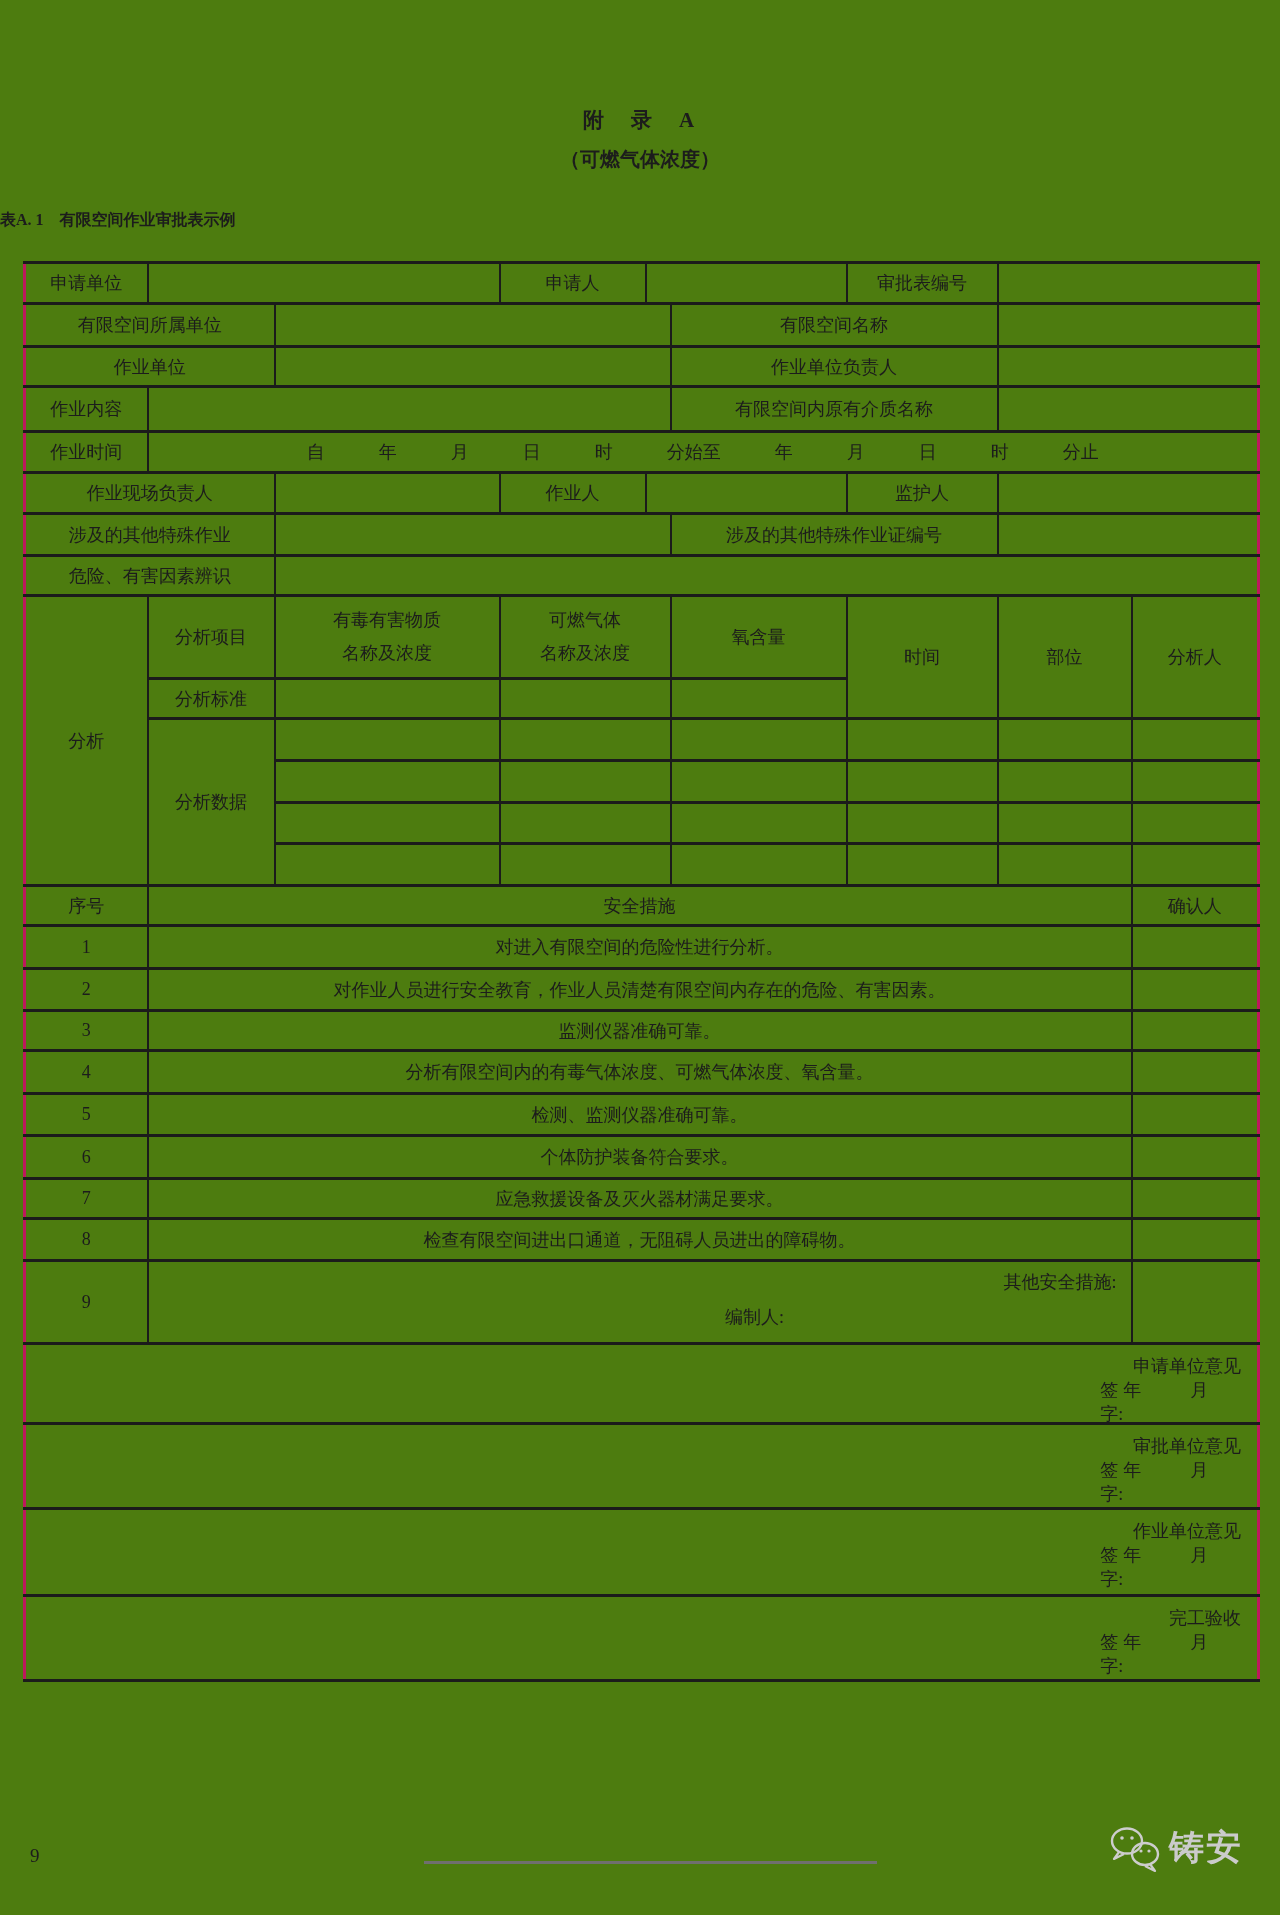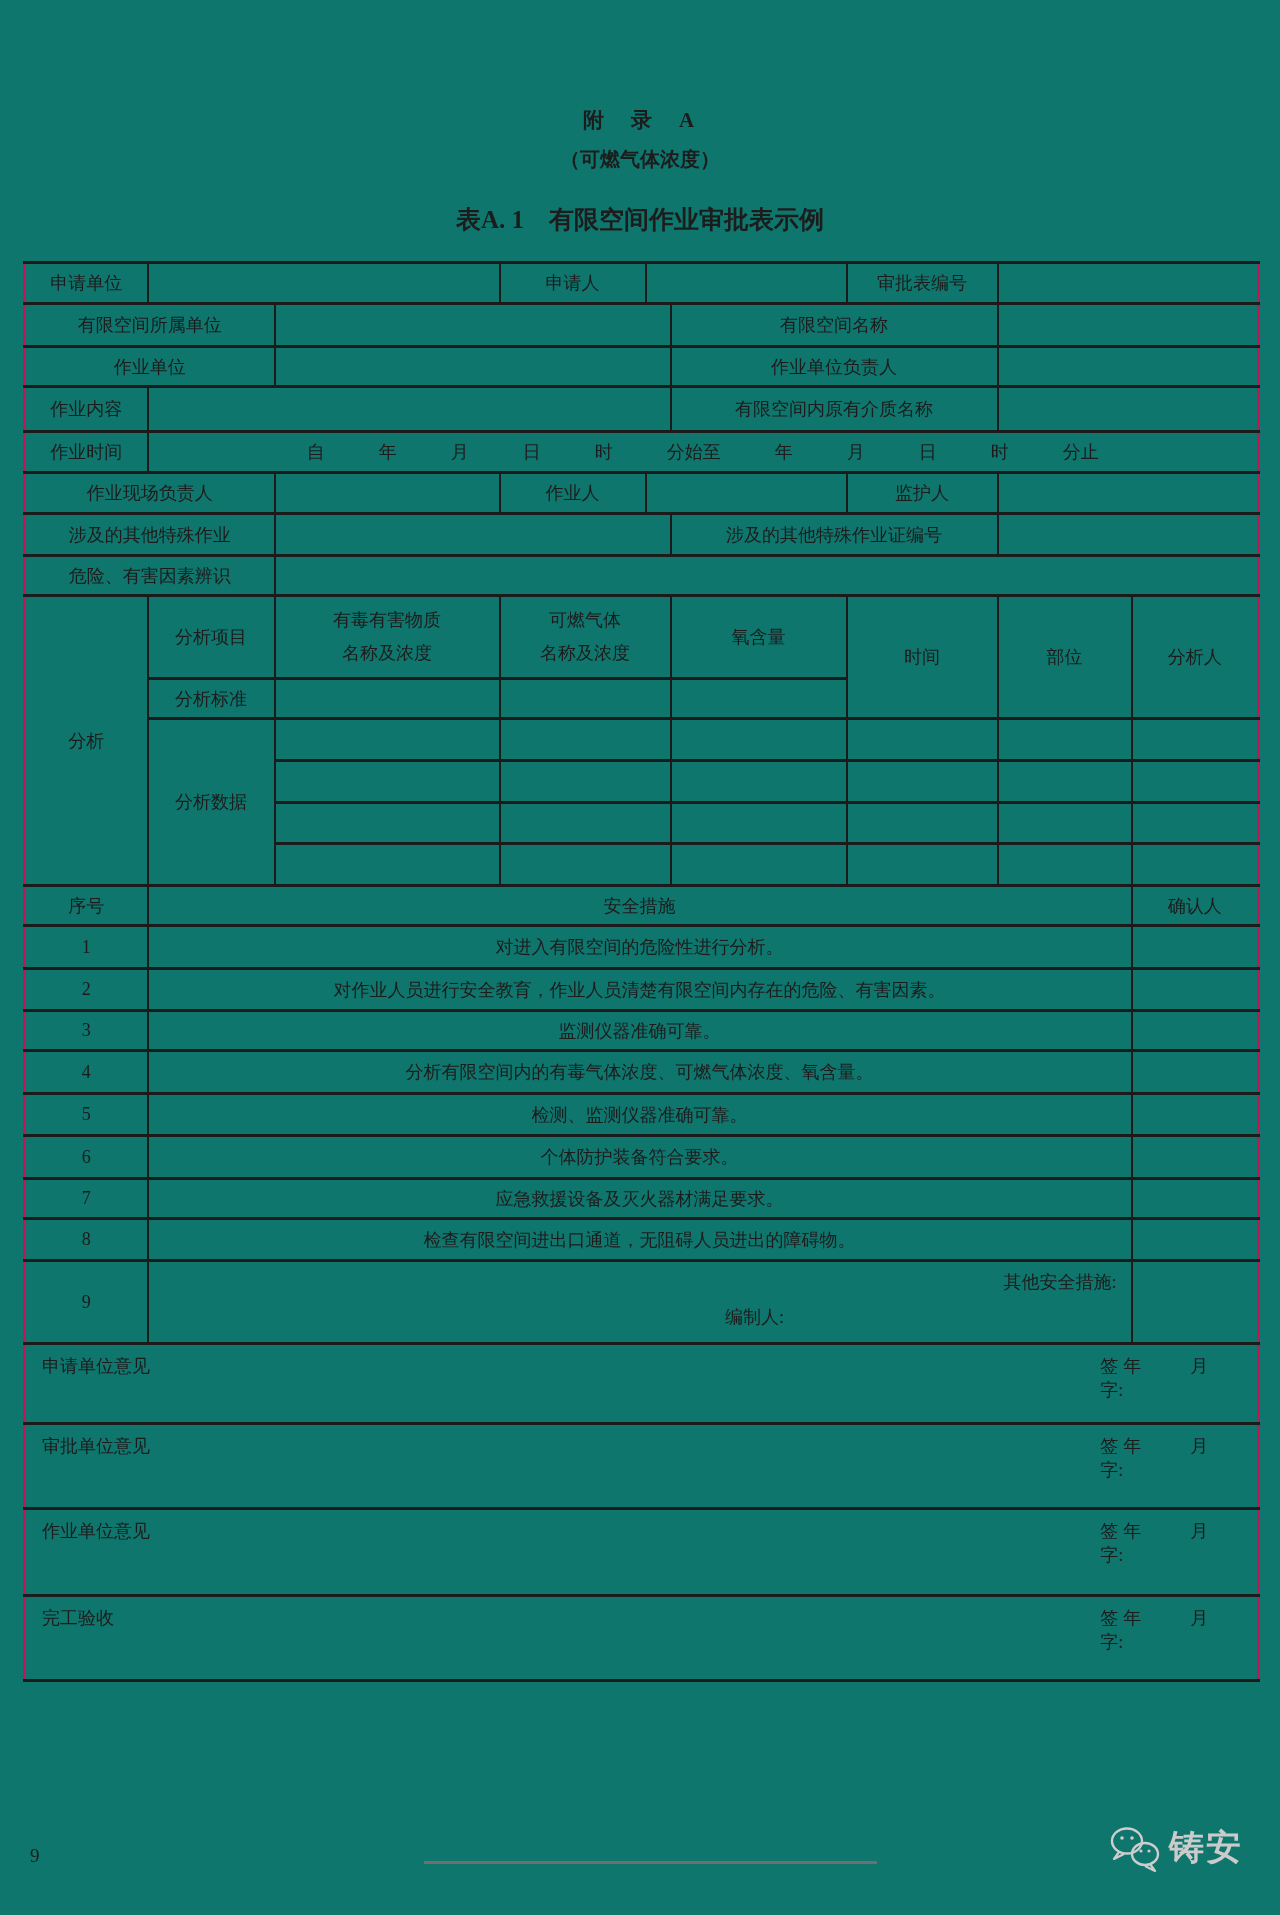--- a/index.html
+++ b/index.html
@@ -2,28 +2,28 @@
 <html><head>
 <meta charset="utf-8">
 <style>
   html, body { margin:0; padding:0; }
   body {
     width:1280px; height:1915px;
     background:#ffffff;
     font-family:"Liberation Serif","DejaVu Serif",serif;
     color:#1c1c1c;
   }
-  .page { position:relative; width:1280px; height:1915px; background:#0f766e; overflow:hidden; }
+  .page { position:relative; width:1280px; height:1915px; background:#4d7c0f; overflow:hidden; }
 
   .doc-header { padding-top:100px; text-align:center; font-weight:bold; }
   .h1 { font-size:21px; line-height:40px; letter-spacing:3px; }
   .h2 { font-size:20px; line-height:39px; }
 
   .intro { margin:45px 0 0 70px; font-size:19px; line-height:24px; }
-  .caption { margin-top:28px; text-align:center; font-weight:bold; font-size:25px; line-height:26px; }
+  .caption { margin-top:28px; font-weight:bold; font-size:16px; line-height:26px; }
 
   table.form {
     margin:28px 0 0 23px;
     width:1234px;
     table-layout:fixed;
     border-collapse:collapse;
     border:3px solid #be185d;
   }
   table.form td {
     border:2px solid #1b1b1b;
@@ -41,23 +41,23 @@
 
   td.pad0 { padding:0; }
   .i9-inner {
     display:flex; flex-direction:column; justify-content:space-between;
     height:77px; box-sizing:border-box;
     padding:6px 10px 12px 9px; text-align:right;
   }
   .i9-compiler { align-self:flex-start; margin-left:59%; }
 
   .op-inner {
-    display:flex; justify-content:space-between;
+    display:flex; flex-direction:column; justify-content:space-between;
     box-sizing:border-box; height:100%;
-    padding:7px 12px 9px 12px; text-align:left;
+    padding:7px 12px 9px 12px; text-align:left;align-items:flex-end;
   }
   .op-inner.h80 { height:74px; } .op-inner.h85 { height:79px; }
   .op-inner.h87 { height:81px; } .op-inner.h85b { height:79px; }
   .sig-line { display:flex; align-items:baseline; font-size:18px; }
   .sig-label { margin-left:58%; }
   .dates { margin-left:auto; display:flex; gap:49px; padding-right:8px; }
 
   .pageno { position:absolute; left:30px; top:1845px; font-size:19px; }
   .footline { position:absolute; left:424px; top:1861px; width:453px; height:3px; background:#6f6f6f; }
   .logo { position:absolute; left:1106px; top:1824px; display:flex; gap:5px; }

